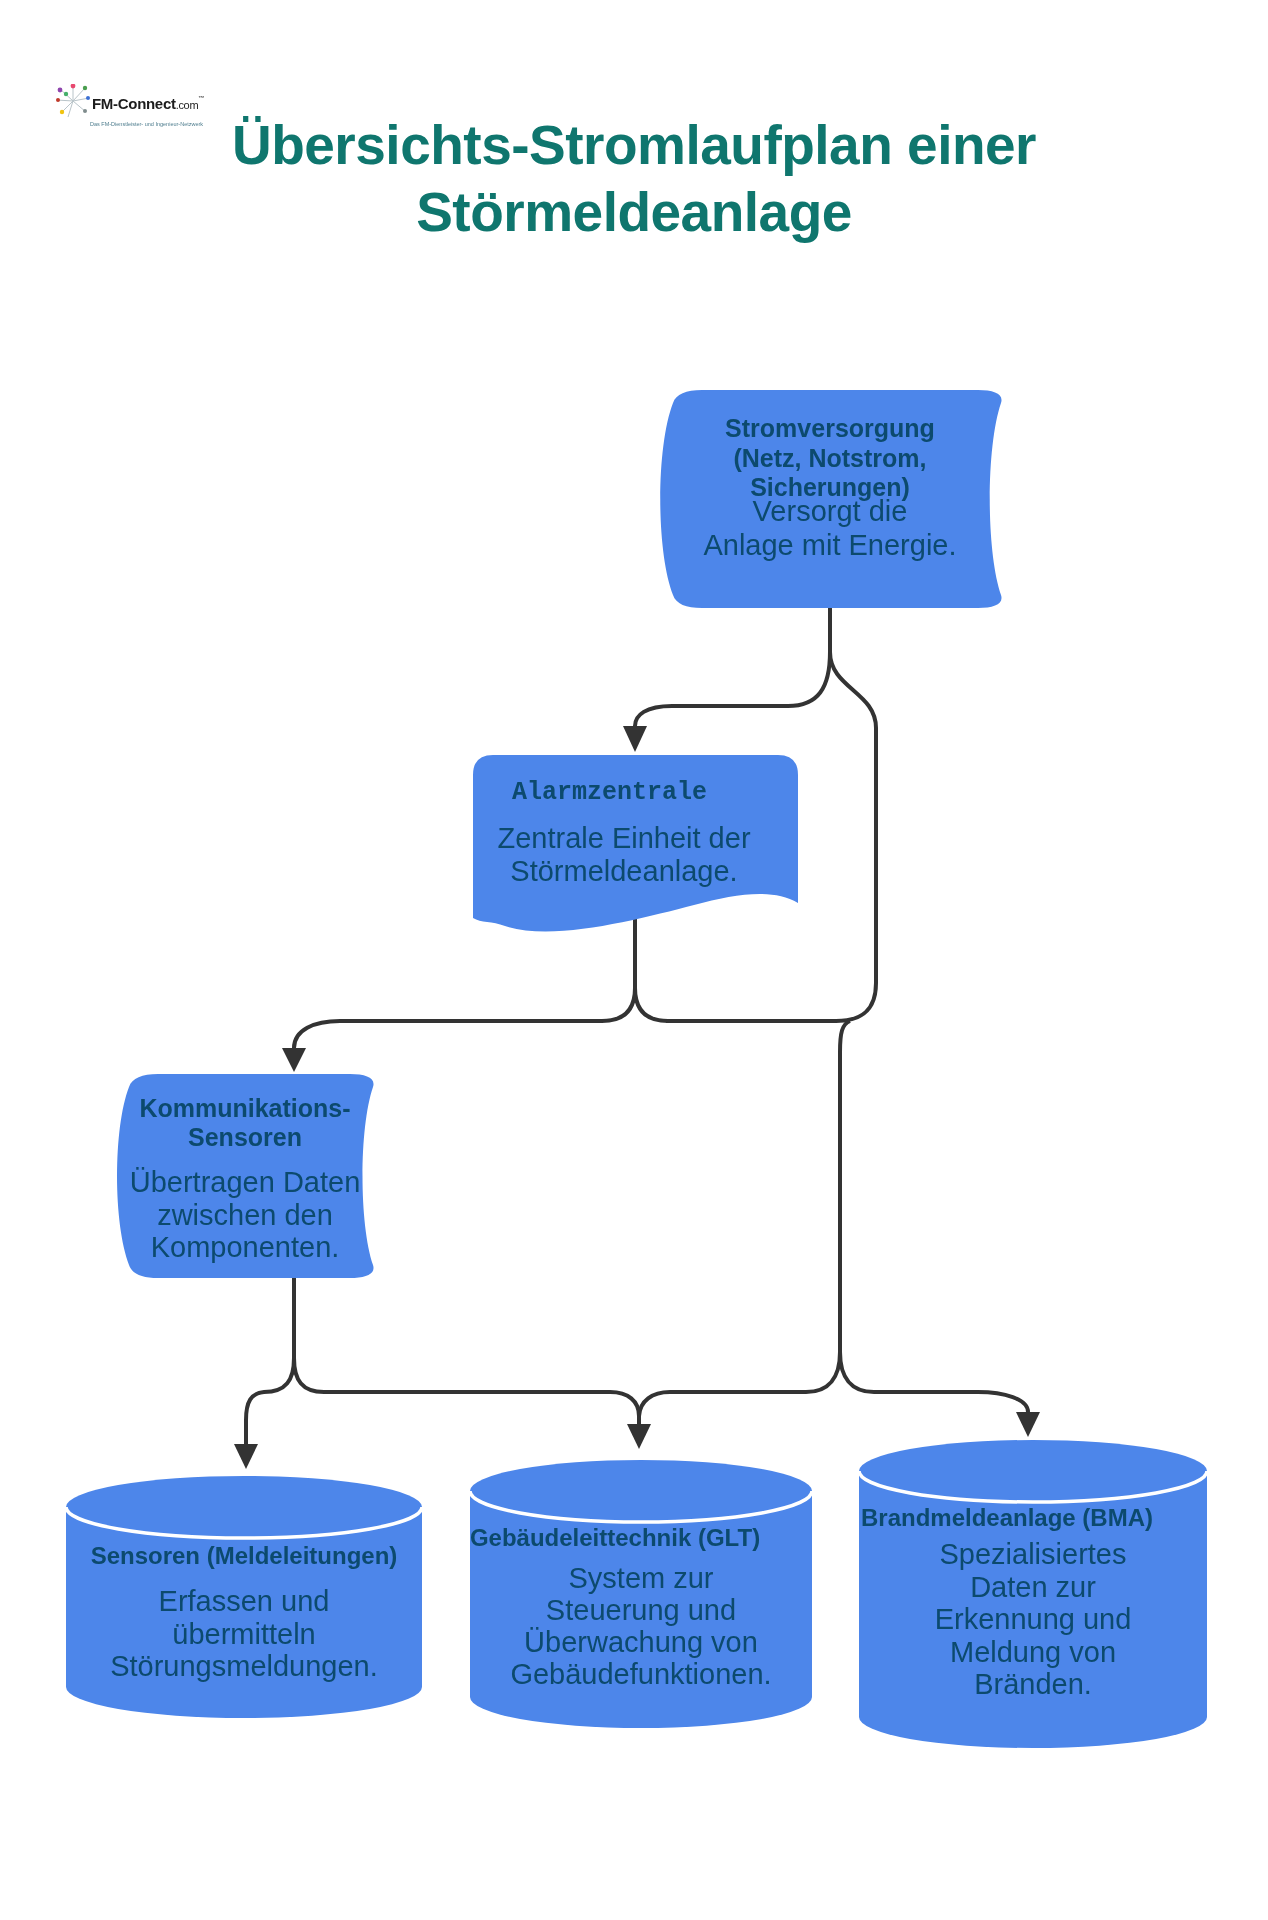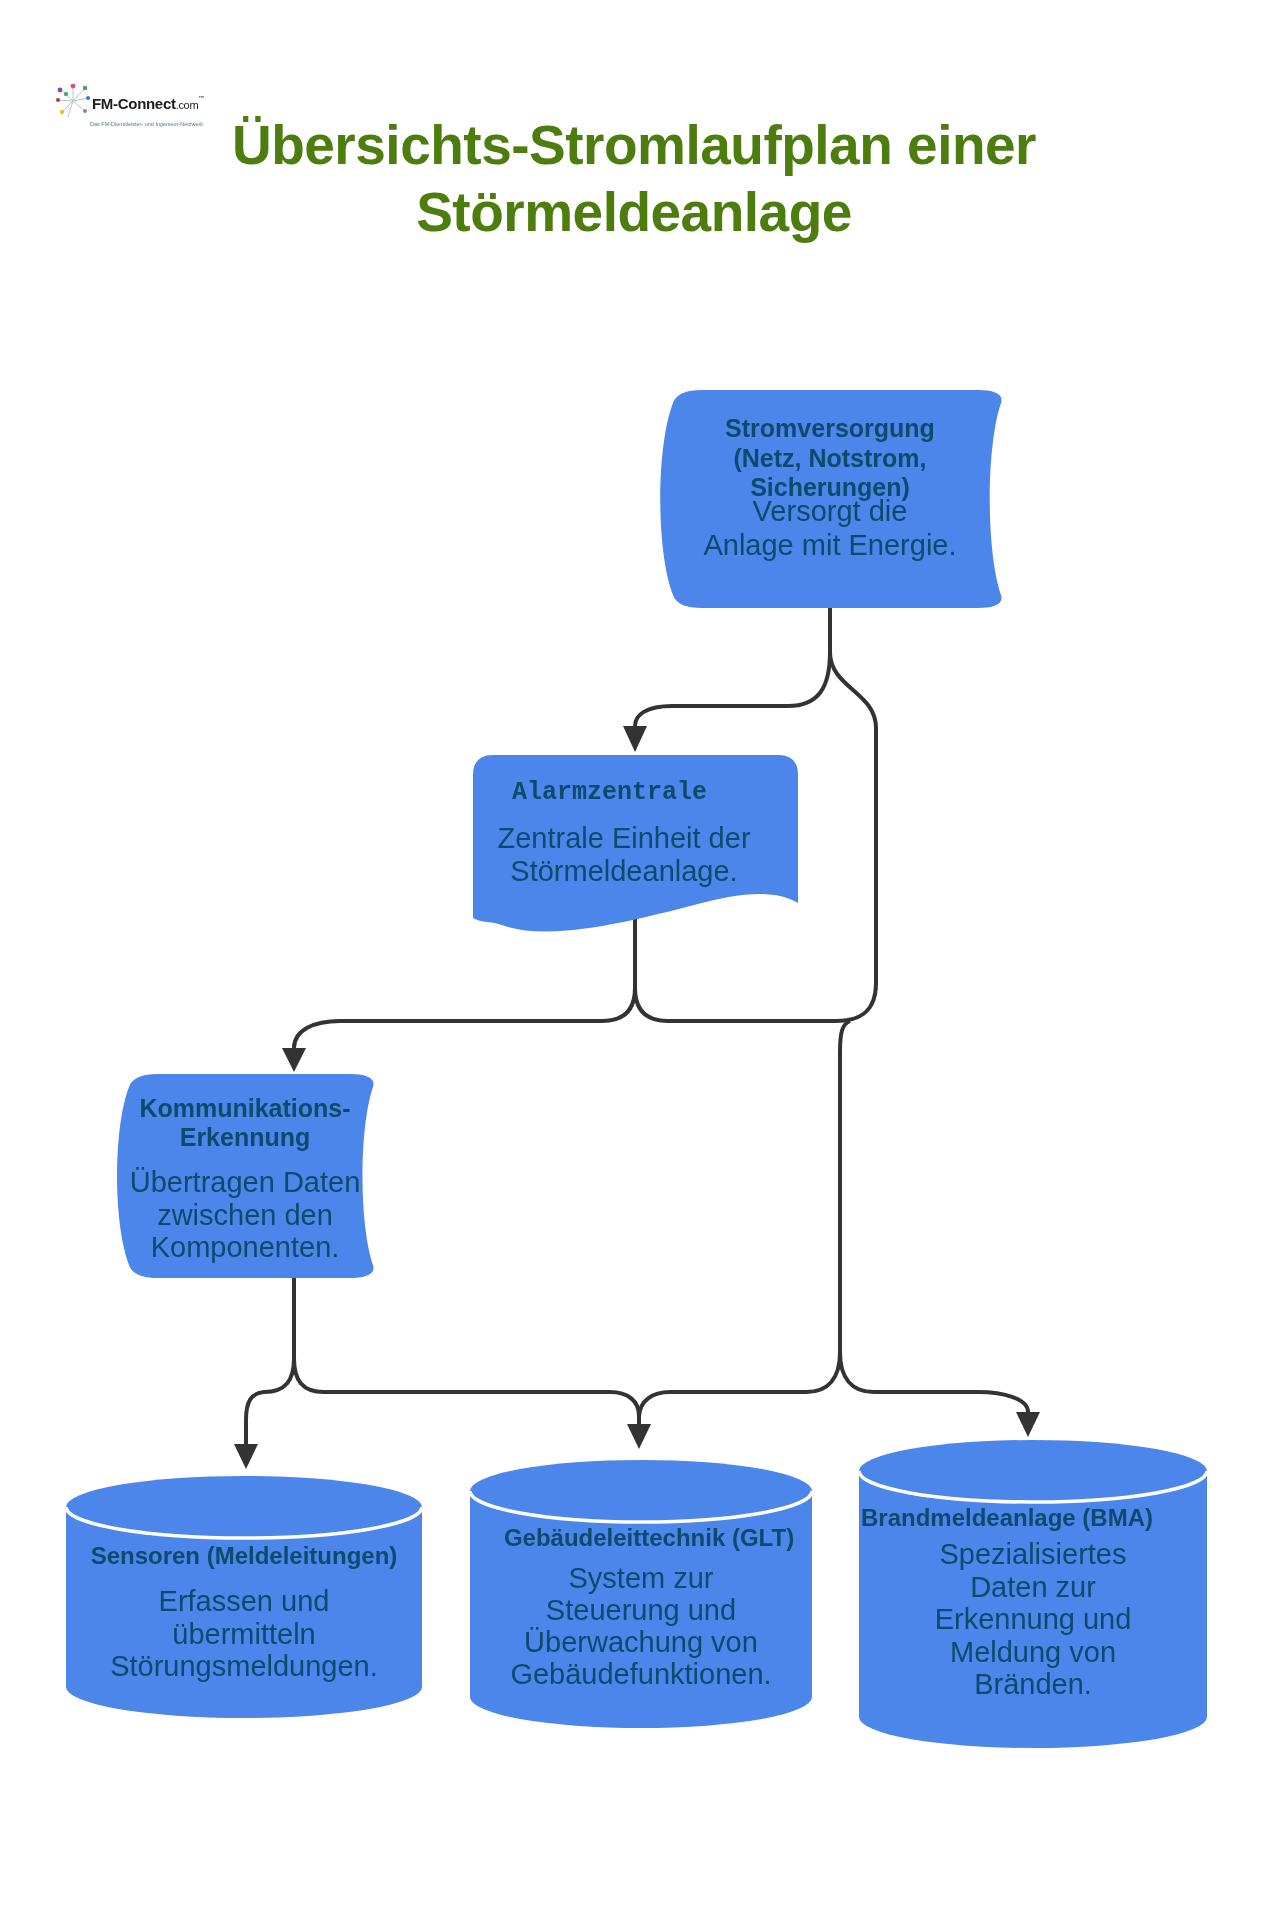--- a/index.html
+++ b/index.html
@@ -2,41 +2,41 @@
 <html><head>
 <meta charset="utf-8">
 <style>
   html,body{margin:0;padding:0;}
   body{
     width:1268px;height:1920px;position:relative;background:#ffffff;
     font-family:"Liberation Sans","DejaVu Sans",sans-serif;overflow:hidden;
   }
   .page-title{
     position:absolute;left:0;top:112px;width:1268px;text-align:center;
-    font-size:55px;line-height:67px;font-weight:700;color:#4d7c0f;letter-spacing:-.5px;
+    font-size:55px;line-height:67px;font-weight:700;color:#0f766e;letter-spacing:-.5px;
   }
   .logo{position:absolute;left:56px;top:84px;width:220px;height:44px;}
   .logo-row{display:flex;align-items:center;gap:2px;}
   .logo-text{font-size:15px;font-weight:700;color:#1d1d1d;letter-spacing:-.3px;white-space:nowrap;}
   .logo-text .com{font-size:11px;font-weight:400;}
   .logo-tm{font-size:6px;color:#444;vertical-align:top;}
   .logo-tagline{font-size:5.5px;color:#4e7d8e;margin-left:34px;margin-top:-1px;white-space:nowrap;}
   svg.diagram{position:absolute;left:0;top:0;}
   .node-text{position:absolute;text-align:center;color:#0c4a6e;white-space:pre-line;pointer-events:none;}
   .node-title{font-weight:700;font-size:25px;line-height:29px;}
   .node-body{font-weight:400;font-size:29px;line-height:32.5px;}
   .t-strom-title{left:660px;top:414px;width:340px;line-height:29.5px;}
   .t-strom-body{left:660px;top:494px;width:340px;line-height:34px;}
   .t-alarm-title{left:473px;top:779px;width:273px;line-height:27px;font-family:Liberation Mono, monospace;}
   .t-alarm-body{left:473px;top:822px;width:302px;line-height:33px;}
   .t-komm-title{left:114px;top:1094px;width:262px;}
   .t-komm-body{left:114px;top:1166px;width:262px;}
   .t-sens-title{left:66px;top:1542px;width:356px;font-size:24px;line-height:27px;text-align:center;}
   .t-sens-body{left:66px;top:1585px;width:356px;}
-  .t-glt-title{left:470px;top:1524px;width:342px;font-size:24px;line-height:27px;padding-left:8px;}
+  .t-glt-title{left:444px;top:1524px;width:342px;font-size:24px;line-height:27px;}
   .t-glt-body{left:470px;top:1562px;width:342px;line-height:32px;}
   .t-bma-title{left:859px;top:1504px;width:296px;font-size:24px;line-height:27px;}
   .t-bma-body{left:859px;top:1538px;width:348px;}
 </style>
 </head>
 <body>
 
 <div class="logo">
   <div class="logo-row">
     <span>
@@ -132,21 +132,21 @@
 (Netz, Notstrom,
 Sicherungen)</div>
 <div class="node-text node-body t-strom-body">Versorgt die
 Anlage mit Energie.</div>
 
 <div class="node-text node-title t-alarm-title">Alarmzentrale</div>
 <div class="node-text node-body t-alarm-body">Zentrale Einheit der
 Störmeldeanlage.</div>
 
 <div class="node-text node-title t-komm-title">Kommunikations-
-Erkennung</div>
+Sensoren</div>
 <div class="node-text node-body t-komm-body">Übertragen Daten
 zwischen den
 Komponenten.</div>
 
 <div class="node-text node-title t-sens-title">Sensoren (Meldeleitungen)</div>
 <div class="node-text node-body t-sens-body">Erfassen und
 übermitteln
 Störungsmeldungen.</div>
 
 <div class="node-text node-title t-glt-title">Gebäudeleittechnik (GLT)</div>

